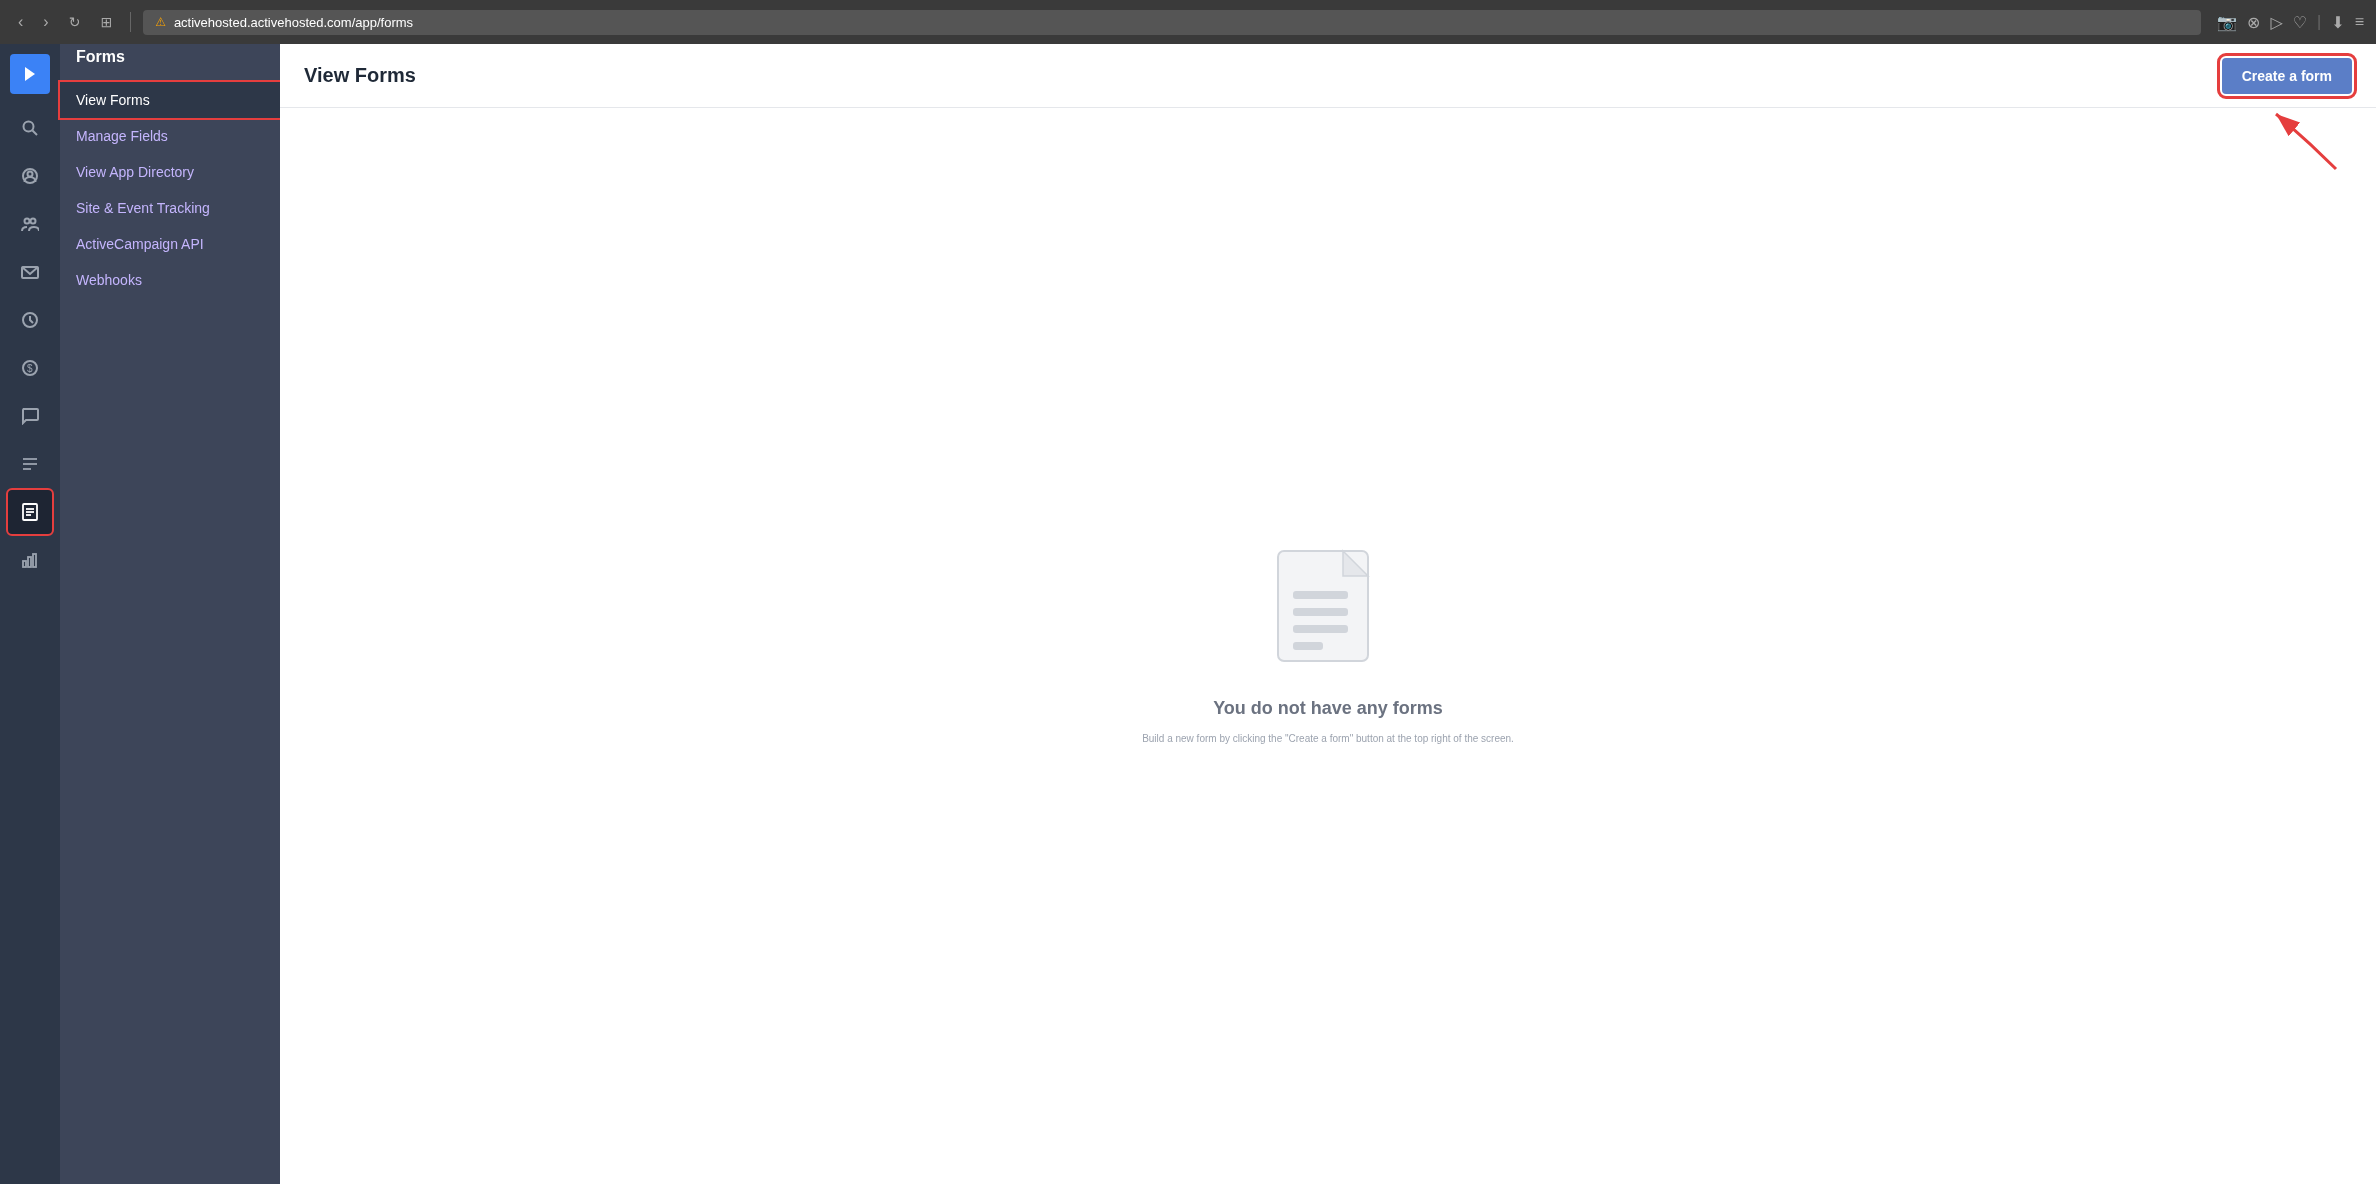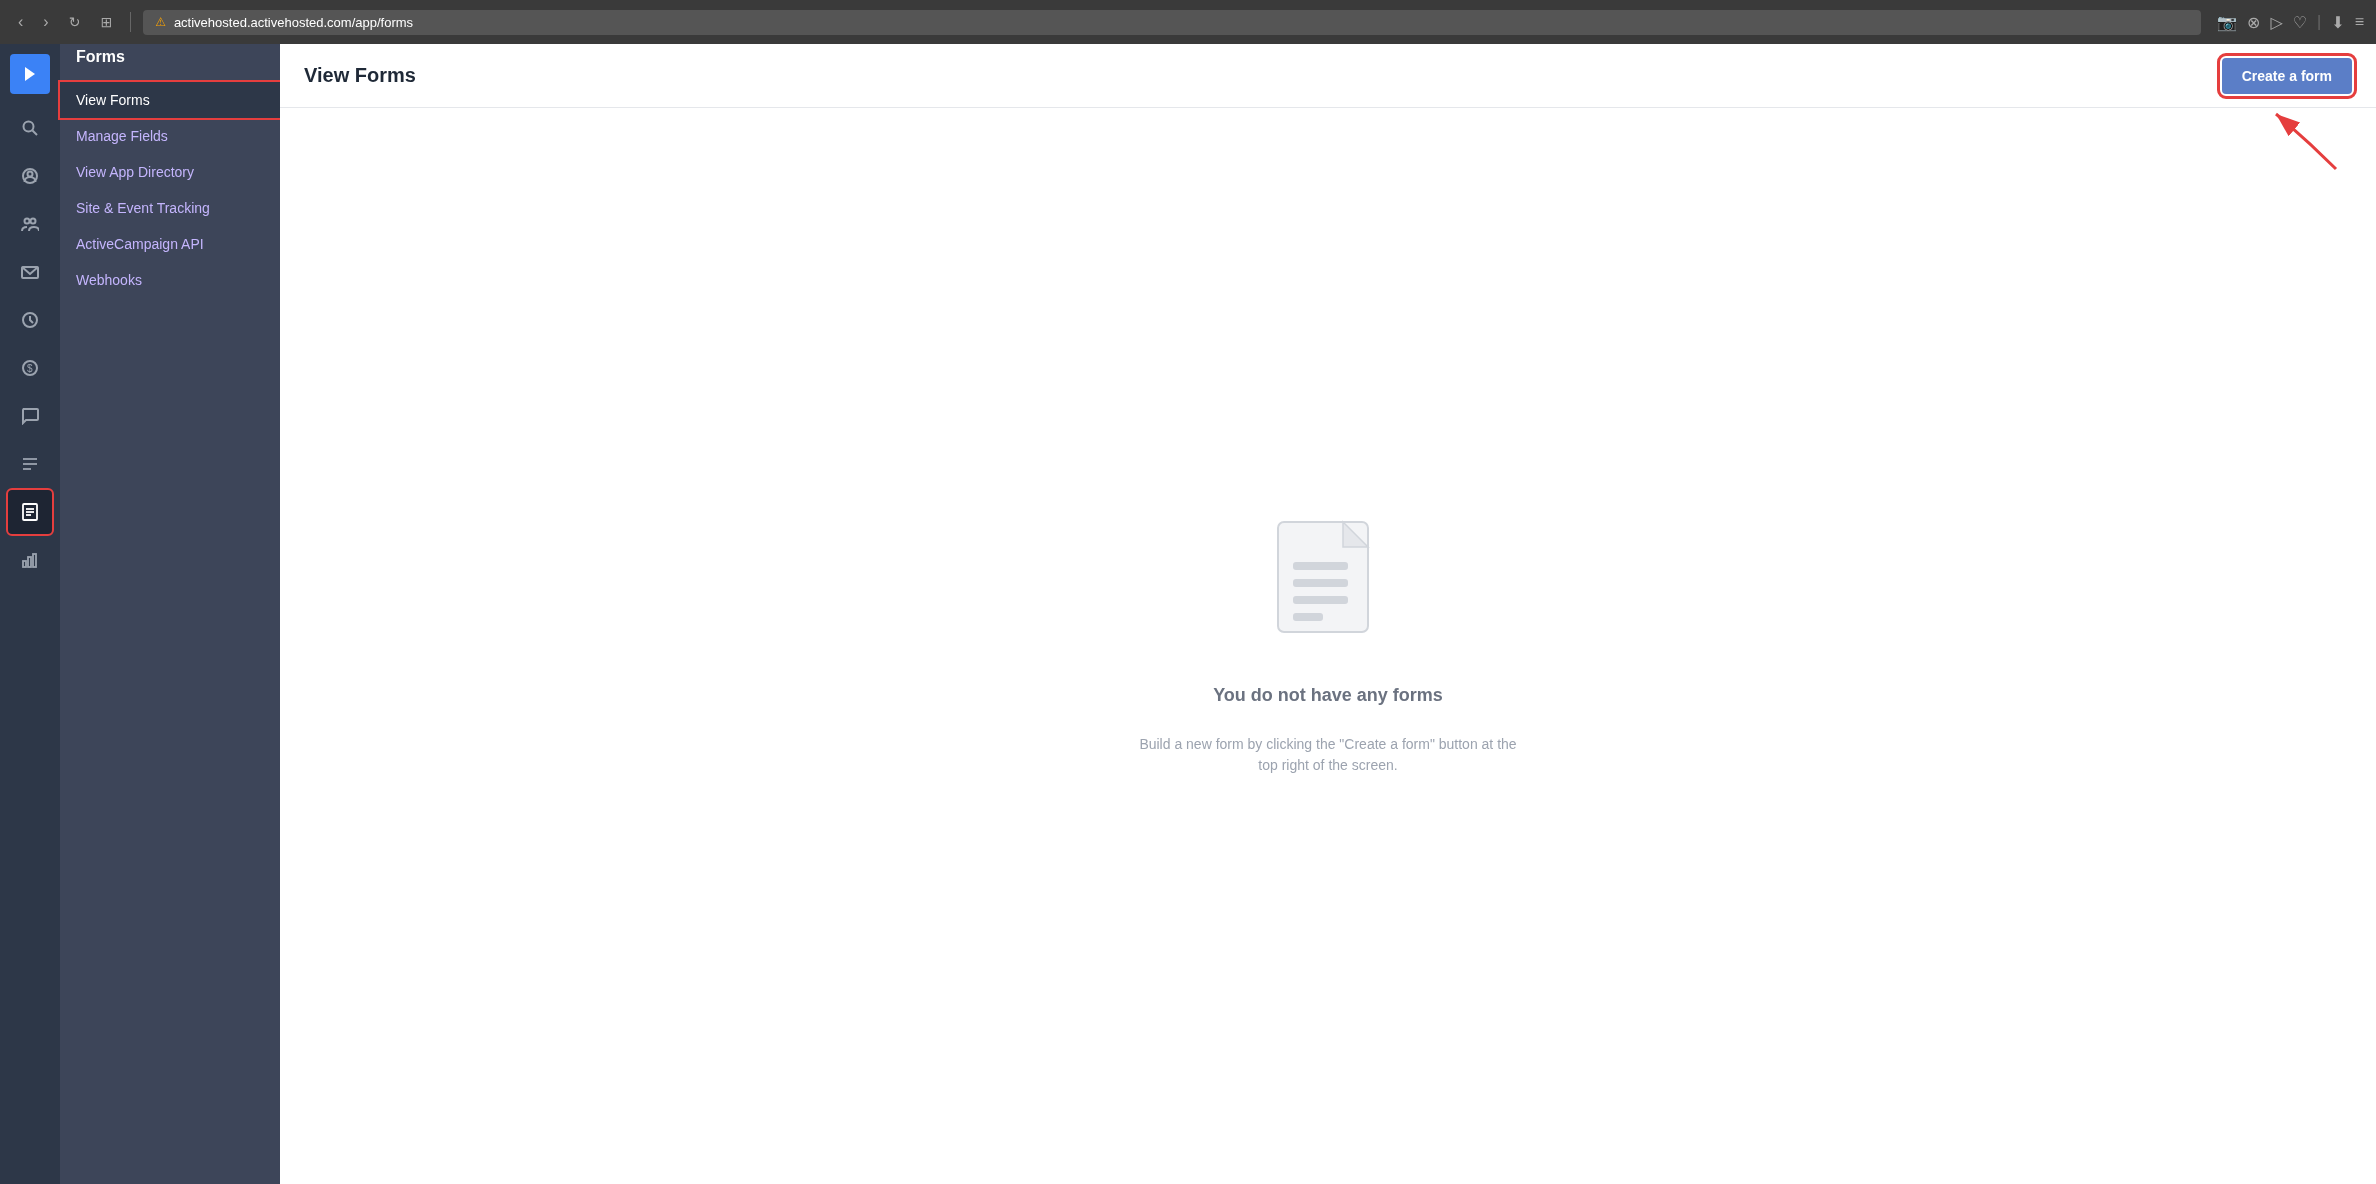--- a/index.html
+++ b/index.html
@@ -164,34 +164,34 @@
       margin-left: 36px;
     }
 
     
     .empty-state {
       flex: 1;
       display: flex;
       flex-direction: column;
       align-items: center;
       justify-content: center;
-      gap: 28px;
+      gap: 12px;
       padding: 40px;
     }
     .empty-icon {
       width: 120px;
       height: 140px;
     }
     .empty-title {
       font-size: 18px;
       font-weight: 600;
       color: #6b7280;
     }
     .empty-description {
-      font-size: 14px;
+      font-size: 10px;
       color: #9ca3af;
       text-align: center;
       max-width: 380px;
       line-height: 1.5;
     }
   </style>
 </head>
 <body>
 
 <div class="browser-chrome">

